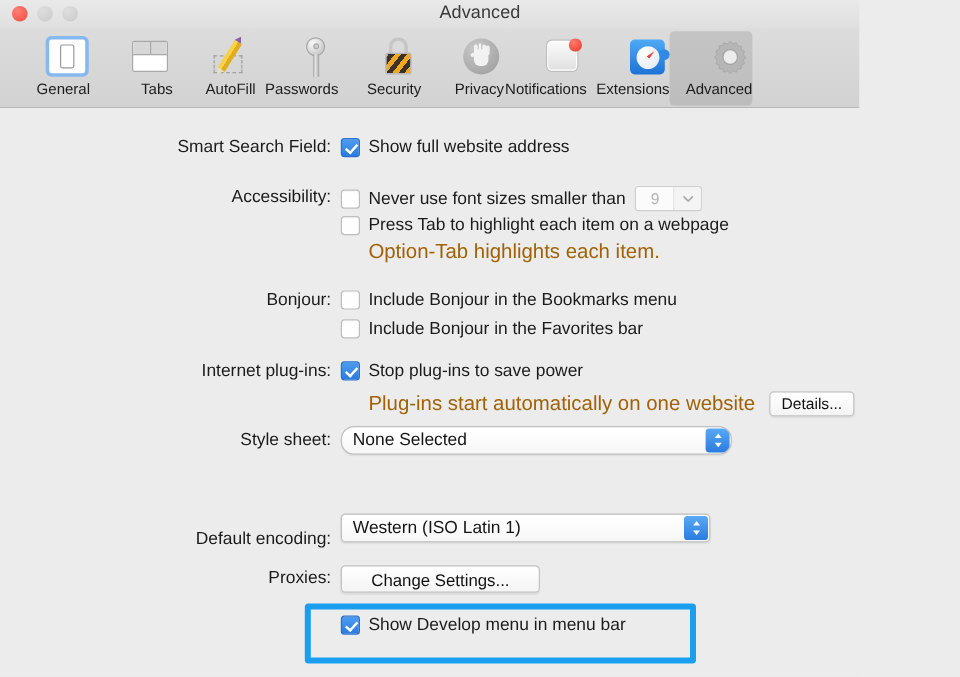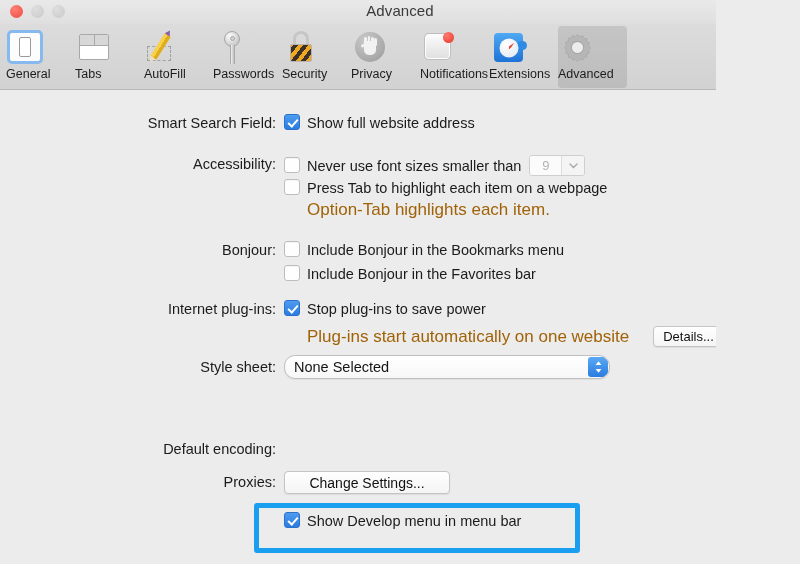--- a/index.html
+++ b/index.html
@@ -71,21 +71,21 @@
     align-items: flex-start;
     padding-left: 6px;
     box-sizing: border-box;
   }
   .tb-item {
     width: 69px;
     height: 62px;
     margin-top: 2px;
     display: flex;
     flex-direction: column;
-    align-items: flex-start;
+    align-items: flex-end;
     justify-content: flex-start;
     border-radius: 4px;
     cursor: default;
     position: relative;
   }
   .tb-item.selected {
     background: rgba(0,0,0,0.10);
   }
   .tb-icon {
     width: 38px;
@@ -308,21 +308,21 @@
     border: solid #fff;
     border-width: 0 2px 2px 0;
     transform: rotate(42deg);
   }
   .cb-text {
     font-size: 14.5px;
     color: #1b1b1b;
     line-height: 18px;
     white-space: nowrap;
   }
-  .cb-row { display:flex; align-items:flex-start; }
+  .cb-row { display:flex; align-items:center; }
 
   .hint {
     font-size: 17px;
     color: #a16207;
     line-height: 16px;
     white-space: nowrap;
   }
 
   
   .combo-small {
@@ -603,38 +603,47 @@
 
     <div class="row" style="left:284px; top:174px;">
       <div class="cb-row">
         <span class="cb off"></span>
         <span class="cb-text">Include Bonjour in the Favorites bar</span>
       </div>
     </div>
 
     <div class="row" style="left:307px; top:235px; align-items:center;">
       <span class="hint">Plug-ins start automatically on one website</span>
-      <span class="pbtn small" style="margin-left:24px;">Details...</span>
+      <span class="pbtn small" style="margin-left:12px;">Details...</span>
     </div>
 
     <div class="row" style="left:126px; top:264px; align-items:center;">
       <div class="label" style="line-height:24px;">Style sheet:</div>
       <div class="popup" style="width:326px;border-radius:11px;">
         <span class="pv">None Selected</span>
         <span class="parrows">
           <svg width="9" height="14" viewBox="0 0 9 14">
             <path d="M4.5 1.2L7.4 5H1.6z" fill="#fff"></path>
             <path d="M4.5 12.8L1.6 9h5.8z" fill="#fff"></path>
           </svg>
         </span>
       </div>
     </div>
 
     <div class="row" style="left:126px; top:328px; align-items:center;">
       <div class="label" style="line-height:24px;margin-top:18px;">Default encoding:</div>
+      <div class="popup" style="width:308px;">
+        <span class="pv">Western (ISO Latin 1)</span>
+        <span class="parrows">
+          <svg width="9" height="14" viewBox="0 0 9 14">
+            <path d="M4.5 1.2L7.4 5H1.6z" fill="#fff"></path>
+            <path d="M4.5 12.8L1.6 9h5.8z" fill="#fff"></path>
+          </svg>
+        </span>
+      </div>
     </div>
 
     <div class="row" style="left:126px; top:380px; align-items:center;">
       <div class="label" style="line-height:23px;">Proxies:</div>
       <span class="pbtn" style="width:166px;">Change Settings...</span>
     </div>
 
     <div class="row" style="left:284px; top:421px;">
       <div class="cb-row">
         <span class="cb on"></span>

